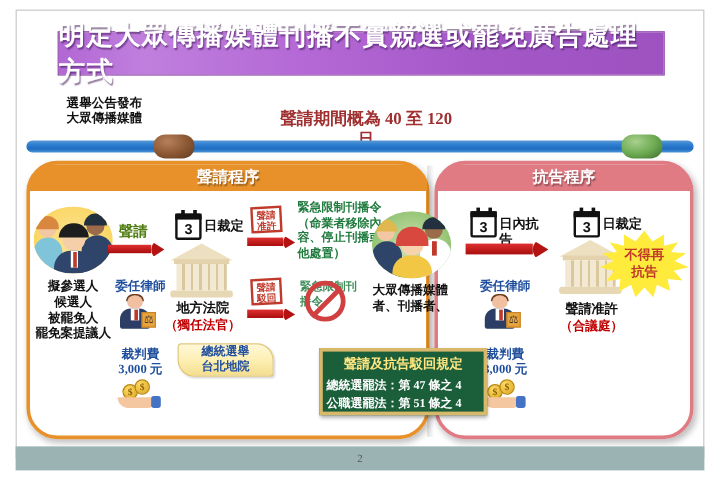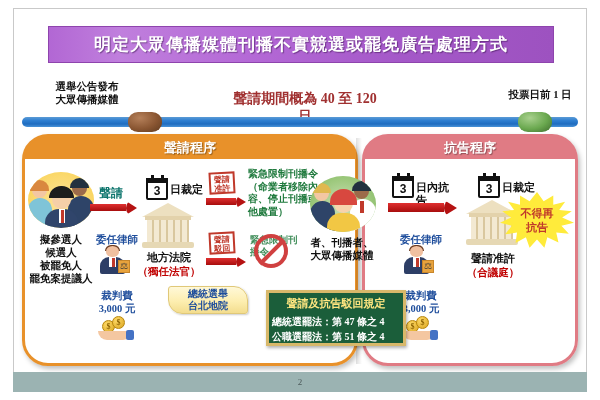--- a/index.html
+++ b/index.html
@@ -16,21 +16,21 @@
   .pagenum{position:absolute;left:0;top:0;width:574px;height:20px;line-height:20px;text-align:center;font-size:9px;color:#4c5a5a;}
 
   
   .title{
     position:absolute;left:48px;top:26px;width:504px;height:35px;
     background:linear-gradient(to right,#b267d4 0%,#c07fdd 14%,#b469d6 40%,#a458c8 70%,#9d52c0 100%);
     border:1px solid #8e44ad;
     display:flex;align-items:center;justify-content:center;
   }
   .title span{
-    color:#ffffff;font-size:17px;font-weight:bold;letter-spacing:1px;
+    color:#ffffff;font-size:22px;font-weight:bold;letter-spacing:1px;
     text-shadow:1px 1px 1px rgba(60,20,80,.55);
   }
 
   
   .tl-left{position:absolute;left:22px;top:80px;width:130px;text-align:center;font-size:11.5px;font-weight:bold;color:#1a1a1a;line-height:14px;}
   .tl-right{position:absolute;left:488px;top:88px;width:104px;text-align:center;font-size:11.5px;font-weight:bold;color:#1a1a1a;}
   .tl-center{position:absolute;left:180px;top:90px;width:250px;text-align:center;font-size:14px;font-weight:bold;color:#a03030;}
   .tl-center-sub{position:absolute;left:180px;top:107px;width:250px;text-align:center;font-size:13px;font-weight:bold;color:#a03030;}
 
   .tlbar{position:absolute;left:22px;top:117px;width:556px;height:10px;border-radius:5px;
@@ -51,21 +51,21 @@
               color:#fff;font-size:13px;font-weight:bold;text-shadow:1px 1px 1px rgba(0,0,0,.35);}
 
   
   .panel-body{position:absolute;left:4px;top:24px;right:4px;bottom:4px;background:#fff;border-radius:22px;}
 
   
   .txt{position:absolute;}
   .lbl{font-size:10.5px;font-weight:bold;color:#111;line-height:13px;text-align:center;}
   .blue{color:#1f4e9c;}
   .red{color:#c00000;}
-  .purple{color:#0f766e;}
+  .purple{color:#4d7c0f;}
   .green-t{color:#1f7a3d;}
 
   
   .people{position:absolute;border-radius:50%;overflow:hidden;}
   .people .bg{position:absolute;left:0;top:0;width:100%;height:100%;}
   .head{position:absolute;border-radius:50%;}
   .body{position:absolute;border-radius:14px 14px 0 0;}
 
   
   .cal{position:absolute;width:22px;height:22px;background:#fff;border:2px solid #111;border-radius:2px;box-sizing:border-box;}
@@ -106,21 +106,21 @@
   .lawyer .bk:after{content:"⚖";position:absolute;left:1px;top:0px;font-size:9px;color:#3a3a3a;}
 
   
   .coins{position:absolute;width:38px;height:26px;}
   .coins .c{position:absolute;width:13px;height:13px;border-radius:50%;background:radial-gradient(circle at 35% 30%,#ffd966,#d9a520);border:1px solid #b8860b;box-sizing:border-box;font-size:8px;color:#8a6000;text-align:center;line-height:11px;font-weight:bold;}
   .coins .hand{position:absolute;left:0;top:15px;width:34px;height:9px;border-radius:0 0 14px 14px;background:#f4c7a1;}
   .coins .cuff{position:absolute;left:28px;top:14px;width:8px;height:10px;background:#4472c4;border-radius:2px;}
 
   
   .scroll{position:absolute;background:linear-gradient(to bottom,#fff8d8 0%,#fdeeb0 55%,#f3dd8e 100%);
-          border:1px solid #e0c878;border-radius:3px 14px 3px 14px;box-shadow:1px 1px 2px rgba(0,0,0,.2);margin-left:20px;}
+          border:1px solid #e0c878;border-radius:3px 14px 3px 14px;box-shadow:1px 1px 2px rgba(0,0,0,.2);}
   .scroll .stxt{position:absolute;left:0;top:0;width:100%;height:100%;display:flex;flex-direction:column;
                 align-items:center;justify-content:center;font-size:10px;font-weight:bold;color:#1f4e9c;line-height:12px;text-align:center;}
 
   
   .board{position:absolute;left:266px;top:290px;width:140px;height:56px;background:#1b5e3a;border:3px solid #d8b86a;box-sizing:border-box;box-shadow:1px 2px 3px rgba(0,0,0,.3);}
   .board .bt{position:absolute;left:0;top:3px;width:100%;text-align:center;font-size:11px;font-weight:bold;color:#ffe680;}
   .board .br{position:absolute;left:3px;width:134px;font-size:10px;font-weight:bold;color:#ffffff;line-height:13px;}
 
   
   .burst{position:absolute;left:500px;top:192px;width:74px;height:58px;}
@@ -141,21 +141,20 @@
   <div class="title">
     <span>明定大眾傳播媒體刊播不實競選或罷免廣告處理方式</span>
   </div>
 
   <div class="tl-left lbl">
     <div>選舉公告發布</div>
     <div>大眾傳播媒體</div>
   </div>
   <div class="tl-center">聲請期間概為 40 至 120</div>
   <div class="tl-center-sub">日</div>
-  <div class="tl-right lbl">投票日前 1 日</div>
 
   <div class="tlbar"></div>
   <div class="knob brown"></div>
   <div class="knob green"></div>
 
   <div class="panel left">
     <div class="panel-head">聲請程序</div>
     <div class="panel-body"></div>
   </div>
   <div class="divider"></div>
@@ -255,22 +254,22 @@
     <div class="body" style="left:0px;top:25px;width:25px;height:31px;background:#2e4468;"></div>
     <div class="head" style="left:44px;top:8px;width:15px;height:15px;background:#9c6b4a;"></div>
     <div class="head" style="left:42px;top:5px;width:19px;height:10px;border-radius:10px 10px 0 0;background:#22313f;"></div>
     <div class="body" style="left:40px;top:23px;width:26px;height:33px;background:#ffffff;"></div>
     <div style="position:absolute;left:50px;top:25px;width:4px;height:12px;background:#c0392b;"></div>
     <div class="head" style="left:24px;top:18px;width:19px;height:19px;background:#f7d3ad;"></div>
     <div class="head" style="left:20px;top:13px;width:27px;height:16px;border-radius:13px 13px 0 0;background:#d8483f;"></div>
     <div class="body" style="left:17px;top:37px;width:33px;height:19px;background:#f2c744;"></div>
   </div>
   <div class="lbl txt" style="left:296px;top:236px;width:92px;">
+    <div>大眾傳播媒體</div>
     <div>者、刊播者、</div>
-    <div>大眾傳播媒體</div>
   </div>
 
   <div class="cal" style="left:392px;top:176px;">
     <div class="tick" style="left:3px;"></div>
       <div class="tick" style="left:13px;"></div>
     <div class="num">3</div>
   </div>
   <div class="lbl txt" style="left:416px;top:181px;width:42px;text-align:left;font-size:11px;line-height:13px;">日內抗告</div>
   <div class="arrow" style="left:388px;top:202px;width:68px;">
     <div class="shaft" style="width:56px;height:9px;top:1px;"></div>

